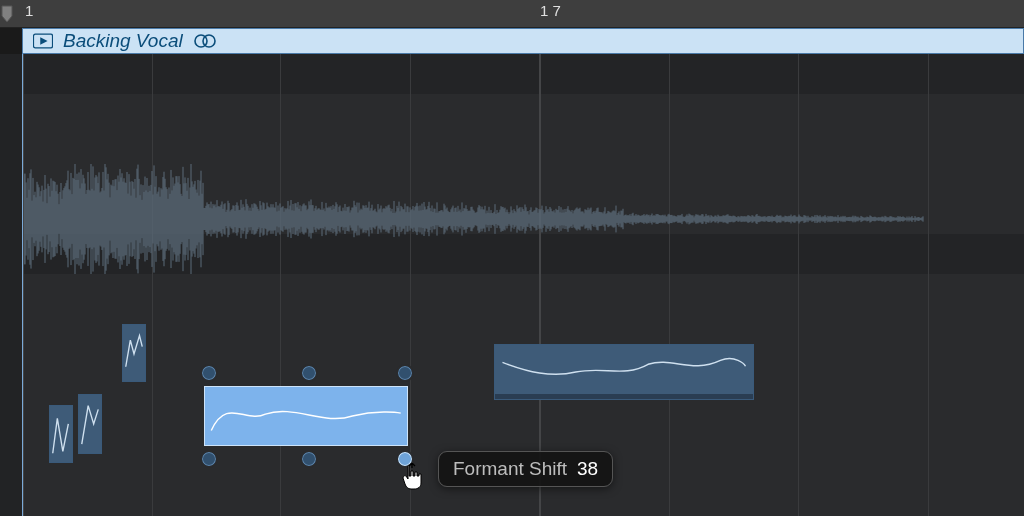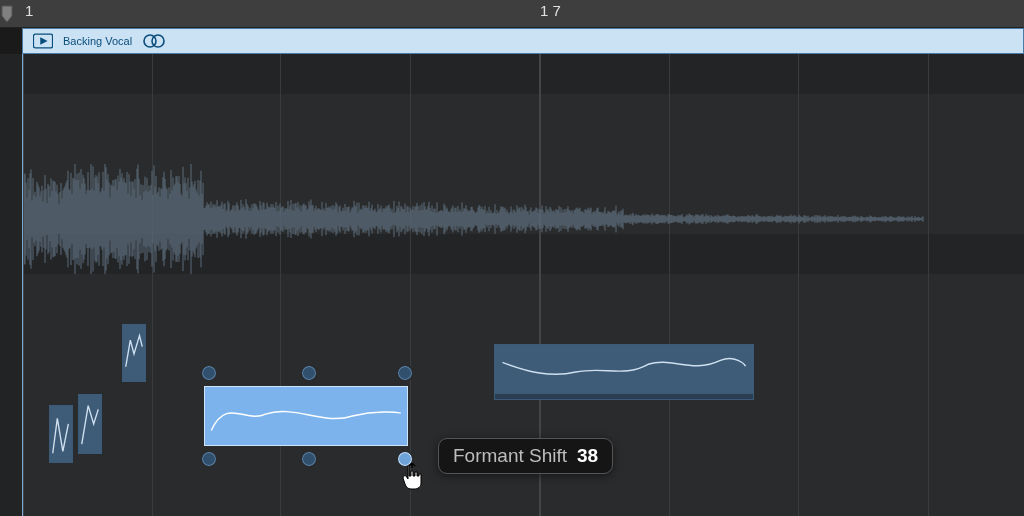--- a/index.html
+++ b/index.html
@@ -10,21 +10,21 @@
   .ruler { position: absolute; left: 0; top: 0; width: 1024px; height: 28px; background: #3e3e3e; border-bottom: 1px solid #222; }
   .ruler-mark { position: absolute; top: 2px; color: #e0e0e0; font-size: 15px; font-weight: 500; }
 
   
   .playhead-handle { position: absolute; left: 0; top: 0; width: 20px; height: 28px; }
   .playhead-handle svg { display:block; }
 
   
   .region-header { position: absolute; left: 22px; top: 28px; right: 0; height: 26px; background: #cbe2f5; display: flex; align-items: center; gap: 10px; padding-left: 10px; border: 1px solid #4a7aa8; }
   .region-header .play-icon { width: 20px; height: 16px; display:flex; align-items:center; justify-content:center; }
-  .region-header .title { color: #0b4d7a; font-size: 11px; font-weight: 500; }
+  .region-header .title { color: #0b4d7a; font-size: 19px; font-weight: 500; font-style: italic; }
   .region-header .stereo-icon svg { display:block; }
 
   
   .edit-area { position: absolute; left: 0; top: 54px; width: 1024px; height: 462px; background: #2a2b2d; }
   .left-gutter { position: absolute; left: 0; top: 0; width: 22px; height: 100%; background: #222325; }
   .content { position: absolute; left: 22px; top: 0; right: 0; bottom: 0; overflow: hidden; }
 
   
   .band { position: absolute; left: 0; right: 0; background: #232426; }
   .band.b1 { top: 0; height: 40px; }
@@ -47,21 +47,21 @@
   .note svg { position:absolute; left:0; top:0; width:100%; height:100%; }
   .note .pitch-path { stroke: #cfe0ef; stroke-width: 1.5; fill: none; }
   .note.selected .pitch-path { stroke: #ffffff; }
 
   
   .handle { position: absolute; width: 18px; height: 18px; border-radius: 50%; background: #31506e; border: 2px solid #2a2b2d; box-shadow: 0 0 0 1px #5e86ad inset; }
   .handle.light { background: #6ea3d8; border: 2px solid #2a2b2d; box-shadow: 0 0 0 1px #cfe6fb inset; }
 
   
   .tooltip { position: absolute; background: rgba(20,20,20,0.92); border: 1px solid #555; border-radius: 9px; padding: 6px 14px; color: #bdbdbd; font-size: 19px; display:flex; align-items:center; gap: 10px; box-shadow: 0 2px 8px rgba(0,0,0,0.5); }
-  .tooltip .value { color: #fff; font-weight: 700; }
+  .tooltip .value { color: #fff; font-weight: 400; }
 
   
   .cursor { position: absolute; width: 24px; height: 28px; pointer-events: none; }
   .cursor svg { display:block; }
 
   
   .note .underline { position:absolute; left:0; right:0; bottom:0; height:5px; background:#2a3d52; }
 </style>
 </head>
 <body>
@@ -150,21 +150,21 @@
           <div class="handle" style="left: 278px; top: 396px;"></div>
           <div class="handle light" style="left: 374px; top: 396px;"></div>
           <div class="note" style="left: 472px; top: 290px; width: 260px; height: 56px;">
             <svg viewBox="0 0 260 56">
               <path d="M4,18 C30,28 55,34 80,28 C110,22 130,34 155,20 C180,12 200,30 230,16 C245,10 255,20 256,22" class="pitch-path"></path>
             </svg>
             <div class="underline"></div>
           </div>
         </div>
 
-      <div class="tooltip" id="tooltip" style="left: 416px; top: 384px;">
+      <div class="tooltip" id="tooltip" style="left: 416px; top: 397px;">
         <span>Formant Shift</span>
         <span class="value">38</span>
       </div>
 
       <div class="cursor" id="cursor" style="left: 378px; top: 409px;">
         <svg width="24" height="28" viewBox="0 0 24 28">
           <path d="M9 3 L9 13 L11 13 L11 8 L13 8 L13 13 L15 13 L15 9 L17 9 L17 13 L19 13 L19 11 L21 11 L21 20 C21 24 18 26 14 26 L11 26 C8 26 6 24 5 21 L3 15 C3 13 5 12 6 13 L8 16 L8 3 C8 2 9 2 9 3 Z" fill="#ffffff" stroke="#000" stroke-width="1"></path>
           <path d="M12 0 L12 4 M9 2 L12 -1 L15 2" stroke="#000" stroke-width="1.3" fill="none" transform="translate(0,1)"></path>
         </svg>
       </div>

